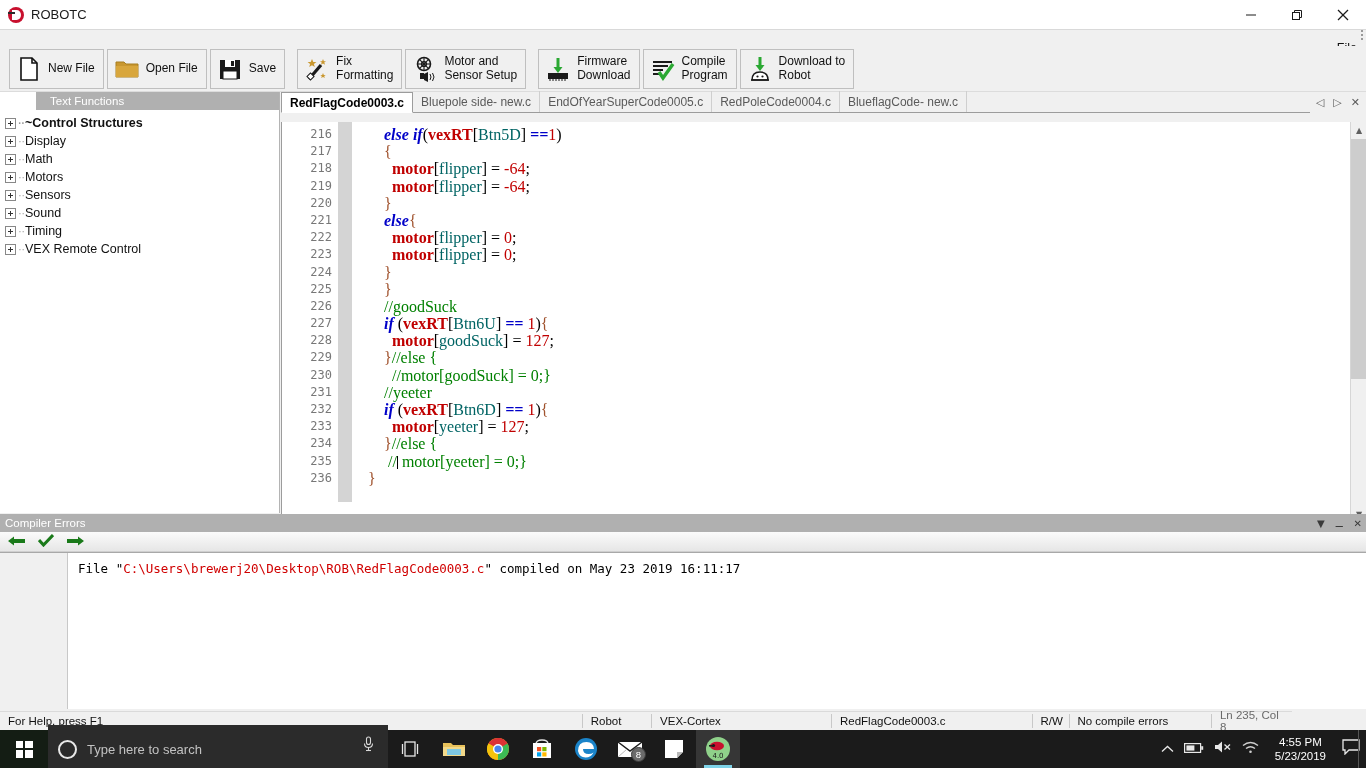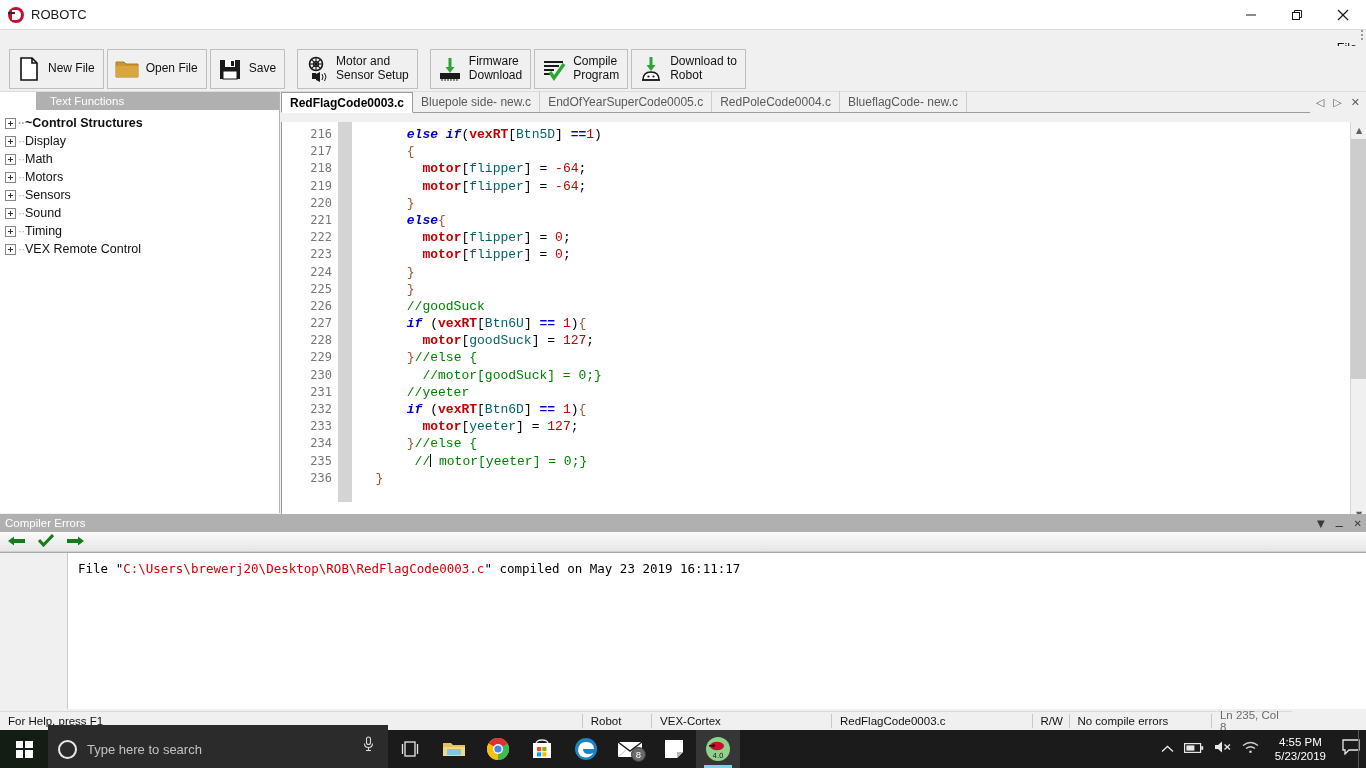--- a/index.html
+++ b/index.html
@@ -134,21 +134,21 @@
   .gutter div {
     font-family: "DejaVu Sans Mono", monospace; font-size: 12px; color: #777;
     height: 17.2px; line-height: 17.2px; padding-right: 6px;
   }
   .foldcol {
     width: 14px; background: #d4d4d4; flex: none; margin-top: 0;
     border-right: 1px solid #d4d4d4; height: 380px;
   }
   .codelines { flex: 1; padding-top: 4px; padding-left: 8px; position: relative; }
   .cl {
-    font-family: Liberation Mono, monospace; font-size: 13px;
+    font-family: Liberation Serif, serif; font-size: 16px;
     height: 17.2px; line-height: 17.2px; white-space: pre; color: #111;
   }
   .kw { color: #0000c8; font-weight: bold; font-style: italic; }
   .fn { color: #c00000; font-weight: bold; }
   .id { color: #006464; }
   .num { color: #c00000; }
   .cm { color: #008000; }
   .op { color: #000000; }
   .br { color: #a0522d; }
   .caret {
@@ -339,20 +339,35 @@
           <rect x="14" y="6" width="3" height="5" fill="#1a1a1a"></rect>
           <rect x="6" y="16" width="14" height="8" fill="#ffffff"></rect>
           <rect x="6" y="16" width="14" height="8" fill="none" stroke="#1a1a1a" stroke-width="1"></rect>
         </svg>
       </div>
       <div class="lbl"><span>Save</span></div>
     </div>
 
     <div class="tb-sep"></div>
 
+    <div class="tbtn">
+      <div class="ico">
+        <svg width="26" height="28" viewBox="0 0 26 28">
+          <line x1="5" y1="24" x2="17" y2="10" stroke="#1a1a1a" stroke-width="3.2"></line>
+          <rect x="4" y="19" width="5" height="5" transform="rotate(-45 6.5 21.5)" fill="#ffffff" stroke="#1a1a1a" stroke-width="1"></rect>
+          <polygon points="8,4 9.3,7 12.4,7 9.9,9 10.8,12 8,10.2 5.2,12 6.1,9 3.6,7 6.7,7" fill="#c9972f"></polygon>
+          <polygon points="19,4 19.9,6.2 22,6.2 20.3,7.6 21,9.8 19,8.5 17,9.8 17.7,7.6 16,6.2 18.1,6.2" fill="#c9972f"></polygon>
+          <polygon points="19,18 19.8,19.9 21.8,19.9 20.2,21.1 20.8,23 19,21.9 17.2,23 17.8,21.1 16.2,19.9 18.2,19.9" fill="#c9972f"></polygon>
+        </svg>
+      </div>
+      <div class="lbl">
+        <span>Fix</span>
+        <span class="l2">Formatting</span>
+      </div>
+    </div>
 
     <div class="tbtn">
       <div class="ico">
         <svg width="26" height="28" viewBox="0 0 26 28">
           <circle cx="12" cy="9" r="6.5" fill="none" stroke="#1a1a1a" stroke-width="1.6"></circle>
           <circle cx="12" cy="9" r="2.4" fill="none" stroke="#1a1a1a" stroke-width="1.4"></circle>
           <line x1="5.5" y1="9" x2="18.5" y2="9" stroke="#1a1a1a" stroke-width="1.1"></line>
           <line x1="12" y1="2.5" x2="12" y2="15.5" stroke="#1a1a1a" stroke-width="1.1"></line>
           <line x1="7.4" y1="4.4" x2="16.6" y2="13.6" stroke="#1a1a1a" stroke-width="1.1"></line>
           <line x1="16.6" y1="4.4" x2="7.4" y2="13.6" stroke="#1a1a1a" stroke-width="1.1"></line>

